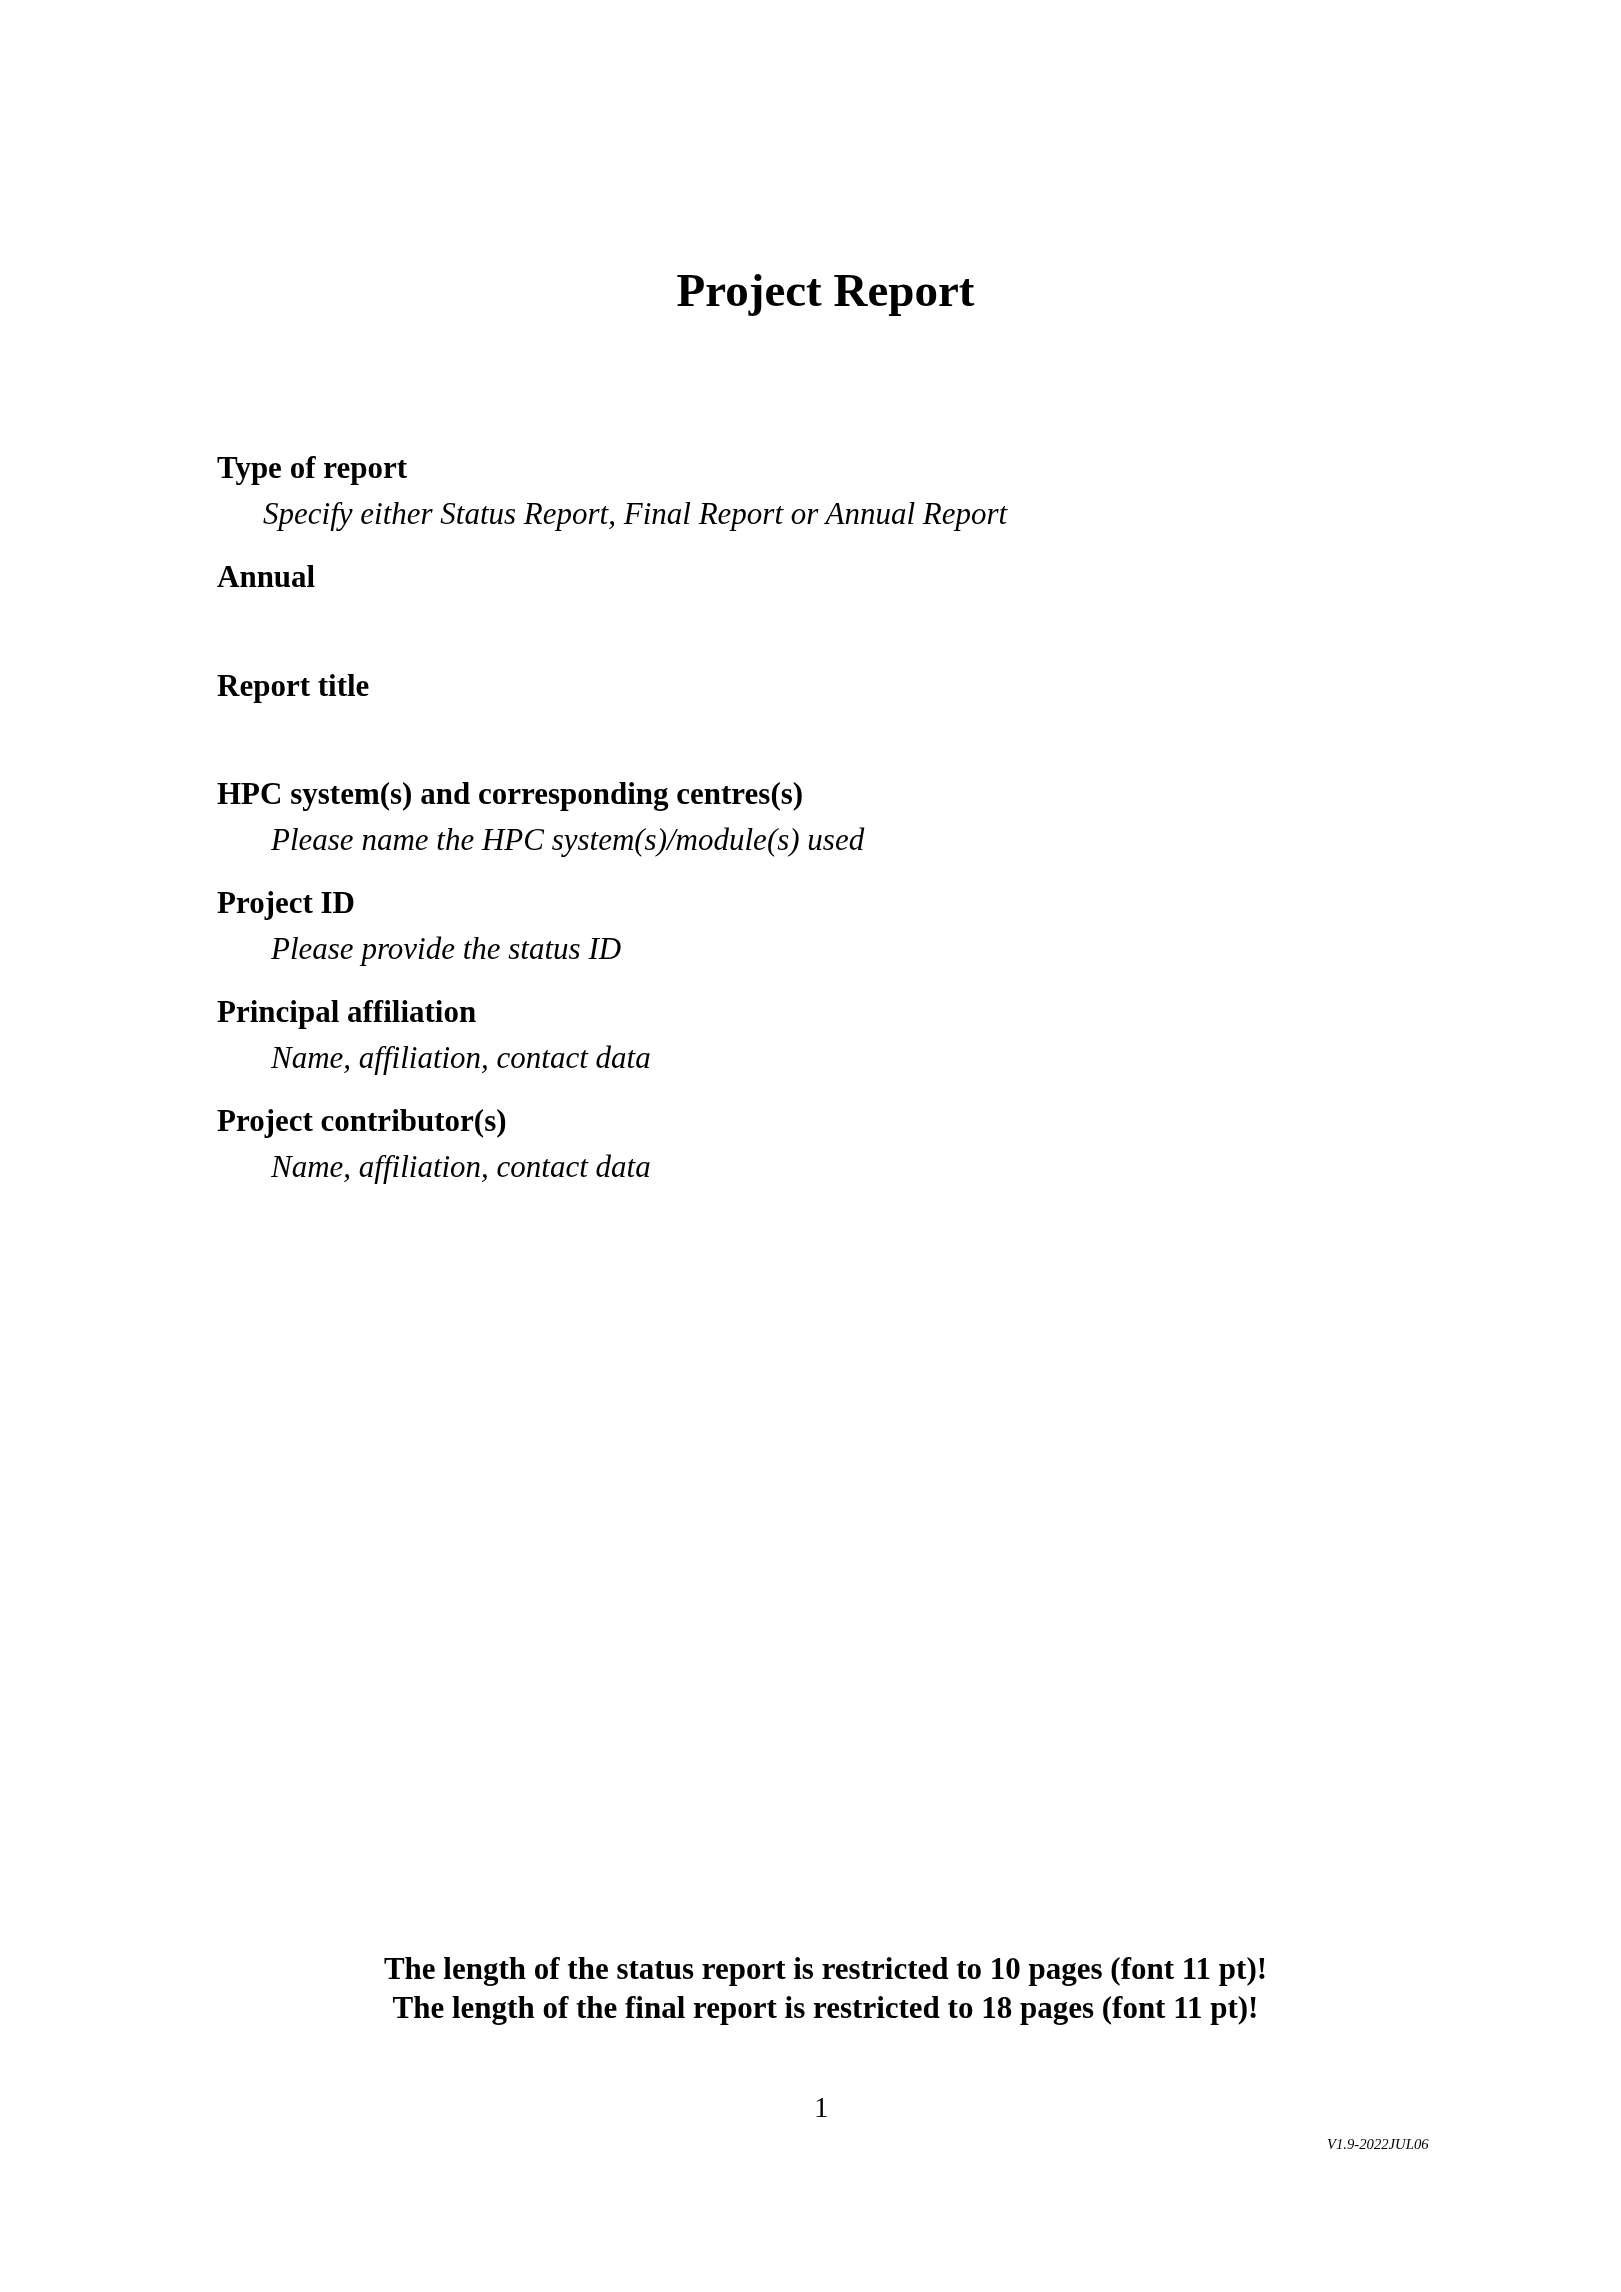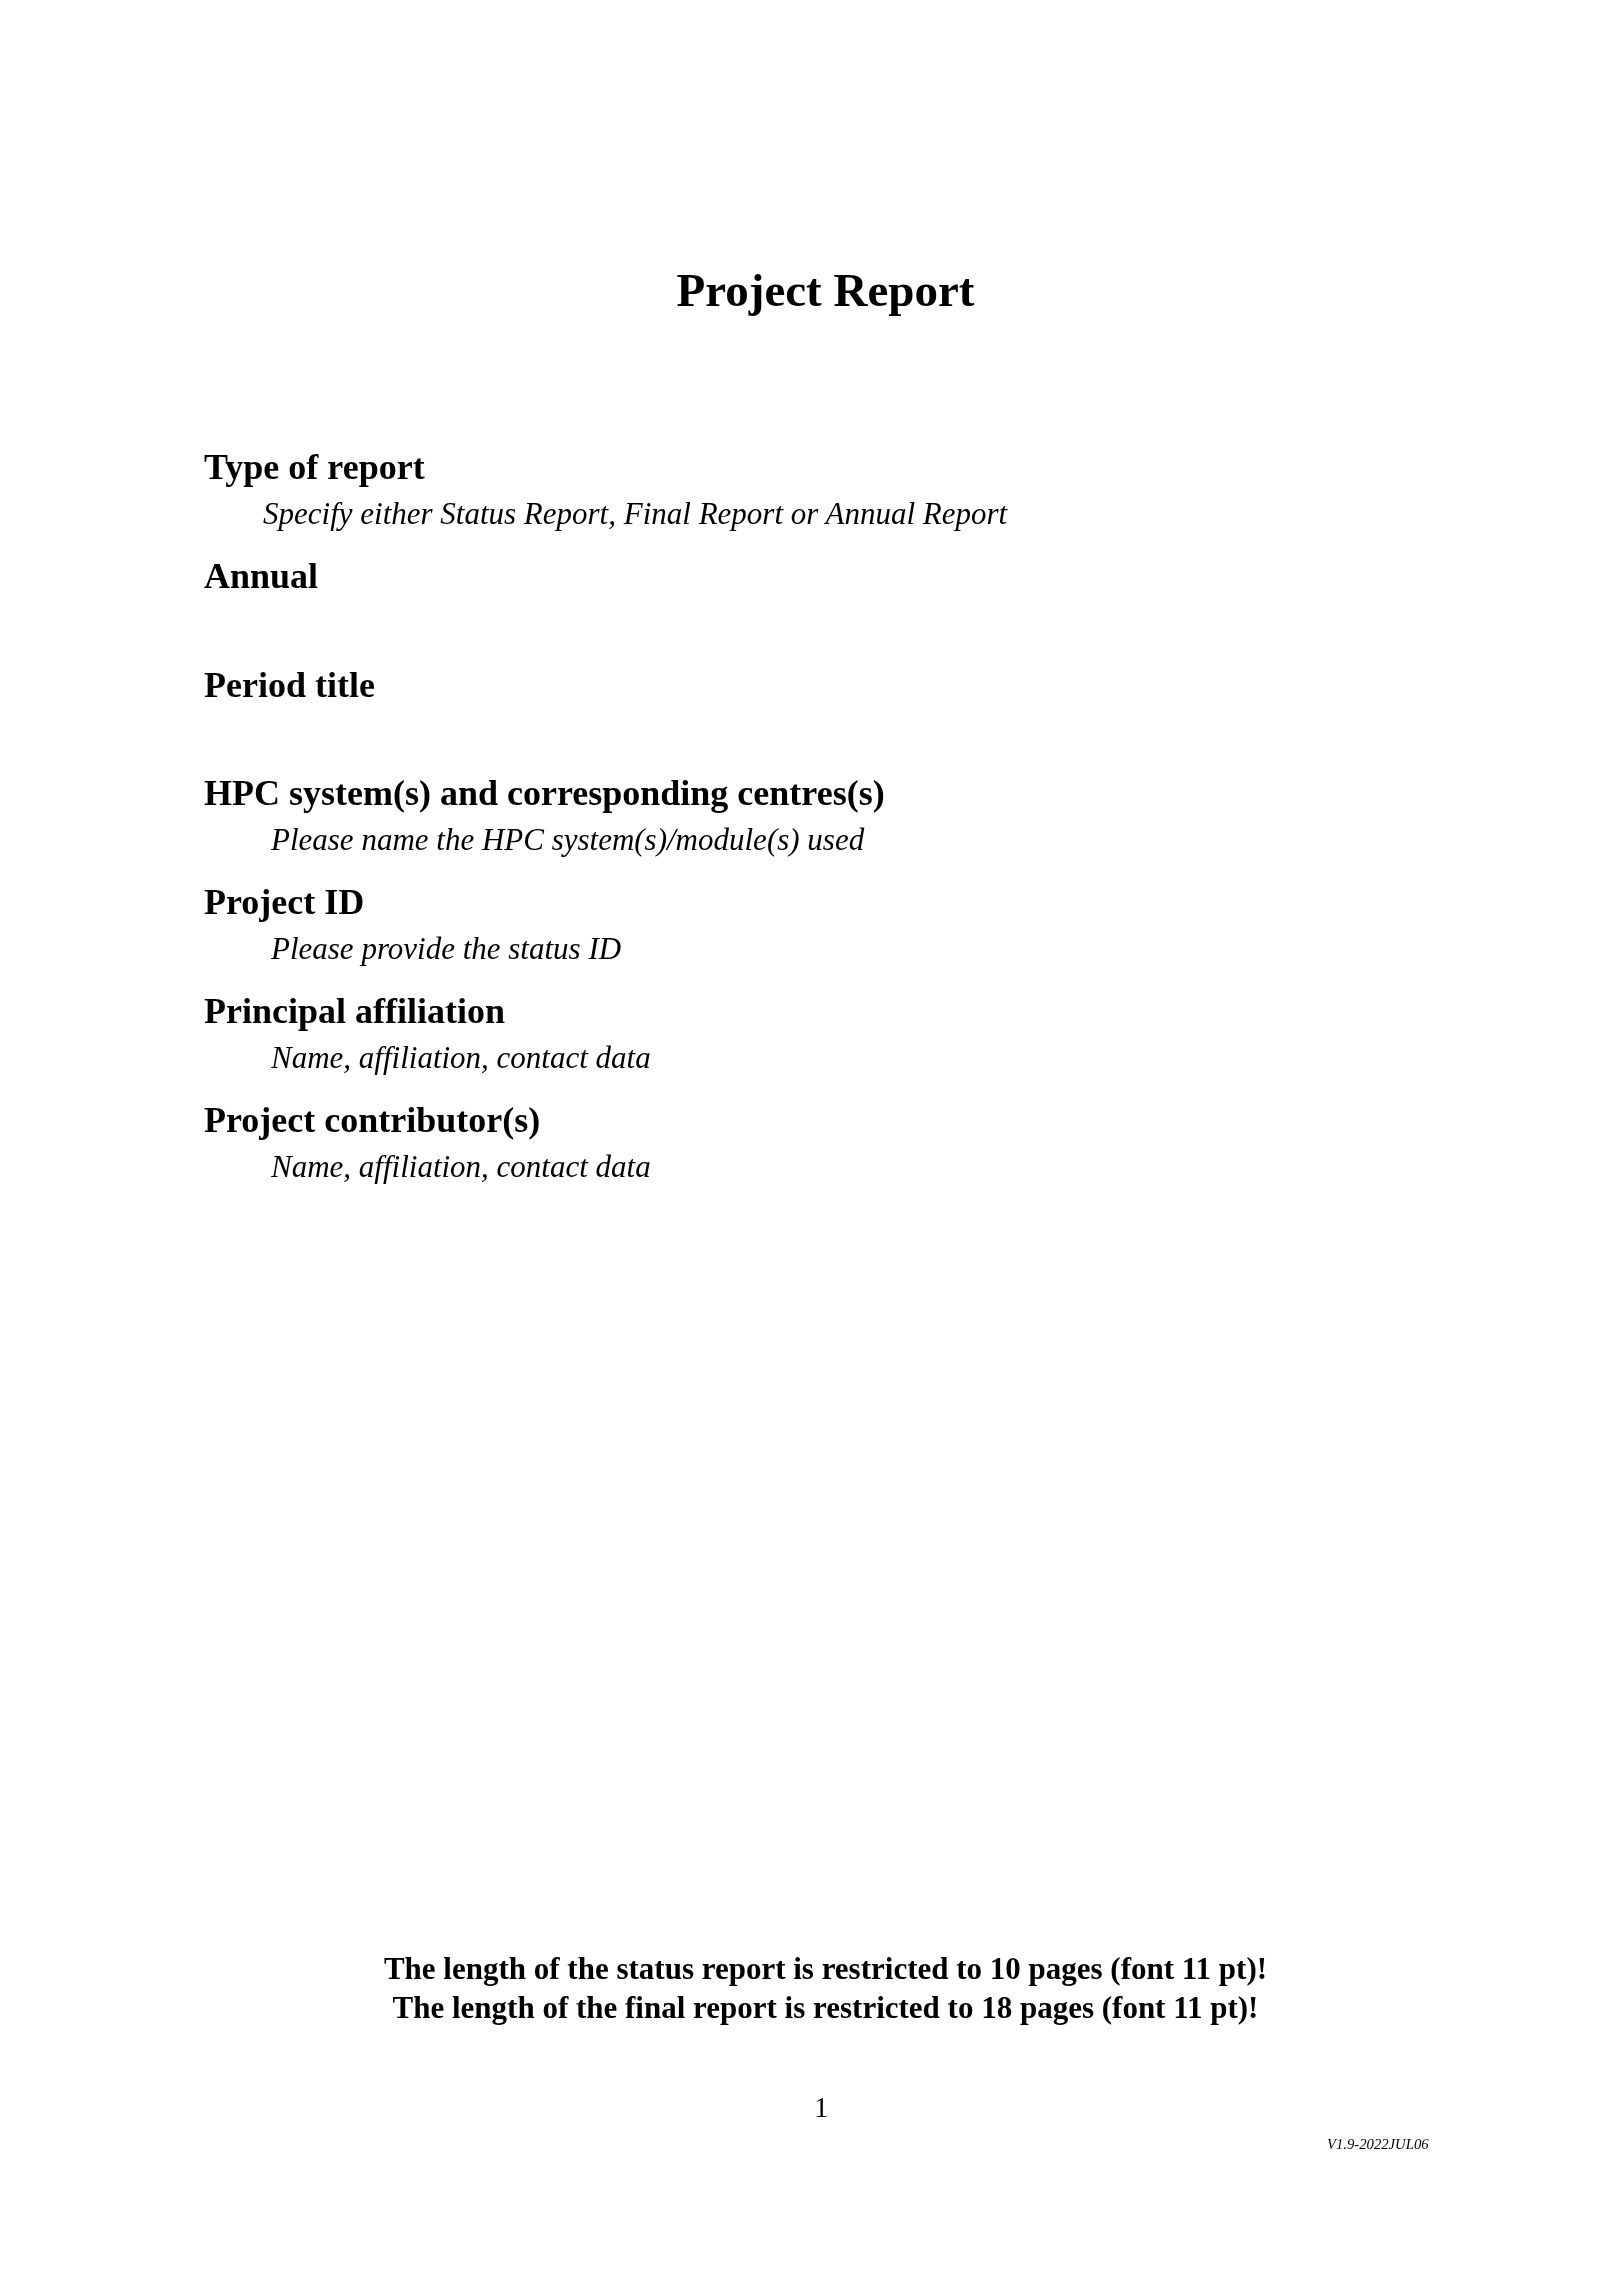--- a/index.html
+++ b/index.html
@@ -27,22 +27,23 @@
       margin: 0;
     }
     .field {
       position: absolute;
       left: 204px;
       width: 1274px;
     }
     .field-label {
       display: block;
       font-weight: bold;
-      font-size: 36px;
+      font-size: 31px;
       line-height: 37px;
+      margin-left: 13px;
     }
     .field-hint {
       display: block;
       font-style: italic;
       font-size: 31px;
       line-height: 39px;
       margin-top: 8px;
     }
     .hint-indent-a { padding-left: 59px; }
     .hint-indent-b { padding-left: 67px; }
@@ -82,21 +83,21 @@
 <div class="field" style="top:449px;">
   <span class="field-label">Type of report</span>
   <span class="field-hint hint-indent-a">Specify either Status Report, Final Report or Annual Report</span>
 </div>
 
 <div class="field" style="top:558px;">
   <span class="field-label">Annual</span>
 </div>
 
 <div class="field" style="top:667px;">
-  <span class="field-label">Period title</span>
+  <span class="field-label">Report title</span>
 </div>
 
 <div class="field" style="top:775px;">
   <span class="field-label">HPC system(s) and corresponding centres(s)</span>
   <span class="field-hint hint-indent-b">Please name the HPC system(s)/module(s) used</span>
 </div>
 
 <div class="field" style="top:884px;">
   <span class="field-label">Project ID</span>
   <span class="field-hint hint-indent-b">Please provide the status ID</span>

